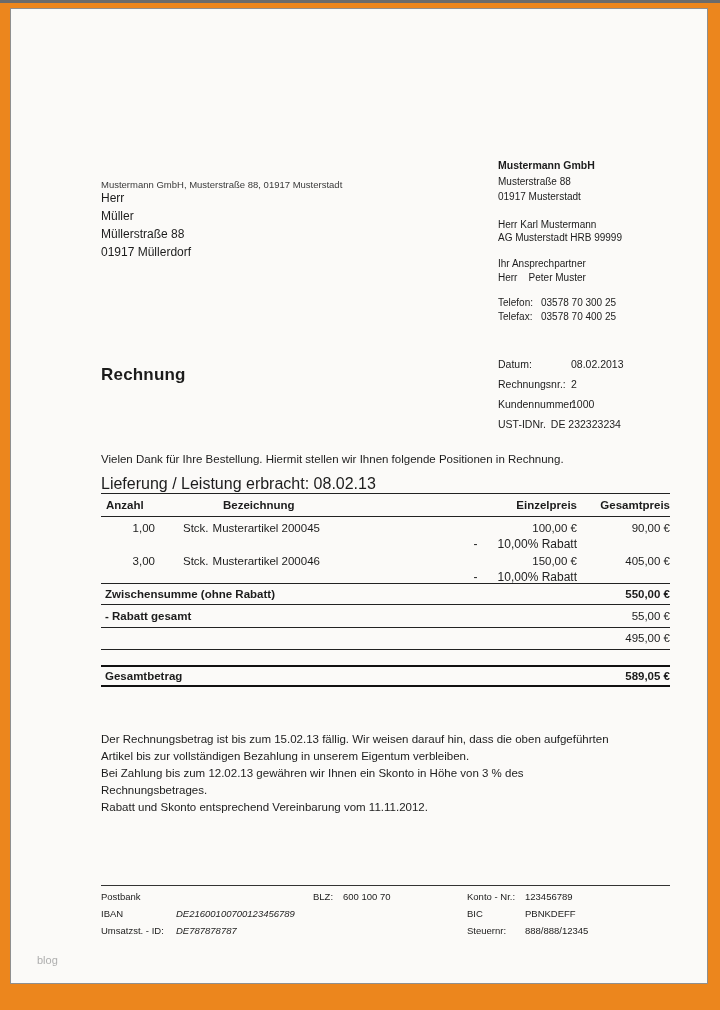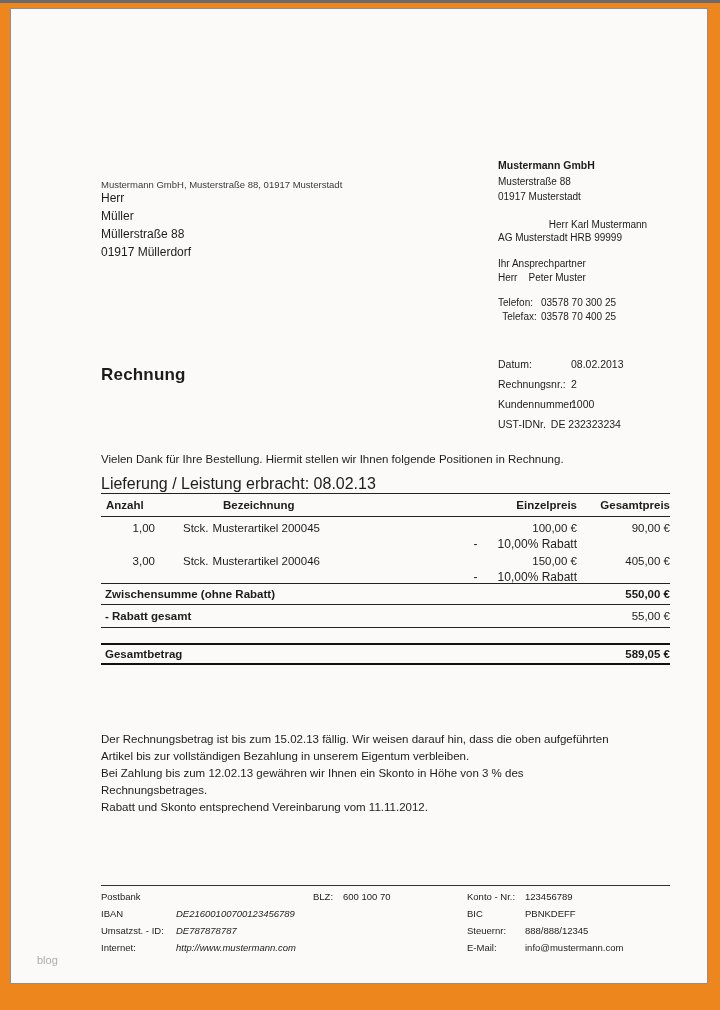--- a/index.html
+++ b/index.html
@@ -21,26 +21,26 @@
   }
   .pre { white-space:pre; }
 
   .sender-line { position:absolute; left:90px; top:160px; font-size:9.5px; color:#3a3a3a;margin-top:10px; }
   .recipient  { position:absolute; left:90px; top:180px; font-size:12px; line-height:18px; }
 
   .company { position:absolute; left:487px; top:150px; width:200px; font-size:10px; }
   .company .name { font-weight:bold; font-size:10.5px; }
   .company .street { margin-top:5px; }
   .company .city { margin-top:4px; }
-  .company .ceo { margin-top:17px;text-align:center; }
+  .company .ceo { margin-top:17px; }
   .company .register { margin-top:2px; }
   .company .contact-label { margin-top:15px; }
   .company .contact { margin-top:3px; }
   .company .tel-row { margin-top:14px; display:flex; }
-  .company .fax-row { margin-top:3px; display:flex;text-align:center; }
+  .company .fax-row { margin-top:3px; display:flex; }
   .company .tel-label { width:43px; }
 
   .title { position:absolute; left:90px; top:356px; font-size:17px; font-weight:bold; letter-spacing:0.2px; }
 
   .meta { position:absolute; left:487px; top:349px; font-size:10.5px; width:200px; }
   .meta .meta-row { display:flex; height:20px; align-items:flex-start; }
   .meta .meta-label { width:73px; flex:none; }
   .meta .bold { font-weight:normal; }
   .meta .inline-label { margin-right:5px; }
 
@@ -184,20 +184,23 @@
     <div class="sum-row">
       <span class="label bold">Zwischensumme (ohne Rabatt)</span>
       <span class="amount bold">550,00 €</span>
     </div>
 
     <div class="sum-row row-discount">
       <span class="label bold">- Rabatt gesamt</span>
       <span class="amount">55,00 €</span>
     </div>
 
+    <div class="sum-row row-net">
+      <span class="amount">495,00 €</span>
+    </div>
 
     <div class="spacer7"></div>
 
 
     <div class="spacer8"></div>
 
     <div class="sum-row row-grand">
       <span class="label bold">Gesamtbetrag</span>
       <span class="amount bold">589,05 €</span>
     </div>
@@ -225,23 +228,17 @@
       <span class="p75">DE21600100700123456789</span>
       <span class="p366">BIC</span>
       <span class="p424">PBNKDEFF</span>
     </div>
     <div class="f-row">
       <span class="p0">Umsatzst. - ID:</span>
       <span class="p75">DE787878787</span>
       <span class="p366">Steuernr:</span>
       <span class="p424">888/888/12345</span>
     </div>
-    <div class="f-row">
-      <span class="p0">Internet:</span>
-      <span class="p75">http://www.mustermann.com</span>
-      <span class="p366">E-Mail:</span>
-      <span class="p424">info@mustermann.com</span>
-    </div>
   </div>
 
   <div class="watermark">blog</div>
 
 </div>
 
 </body></html>

